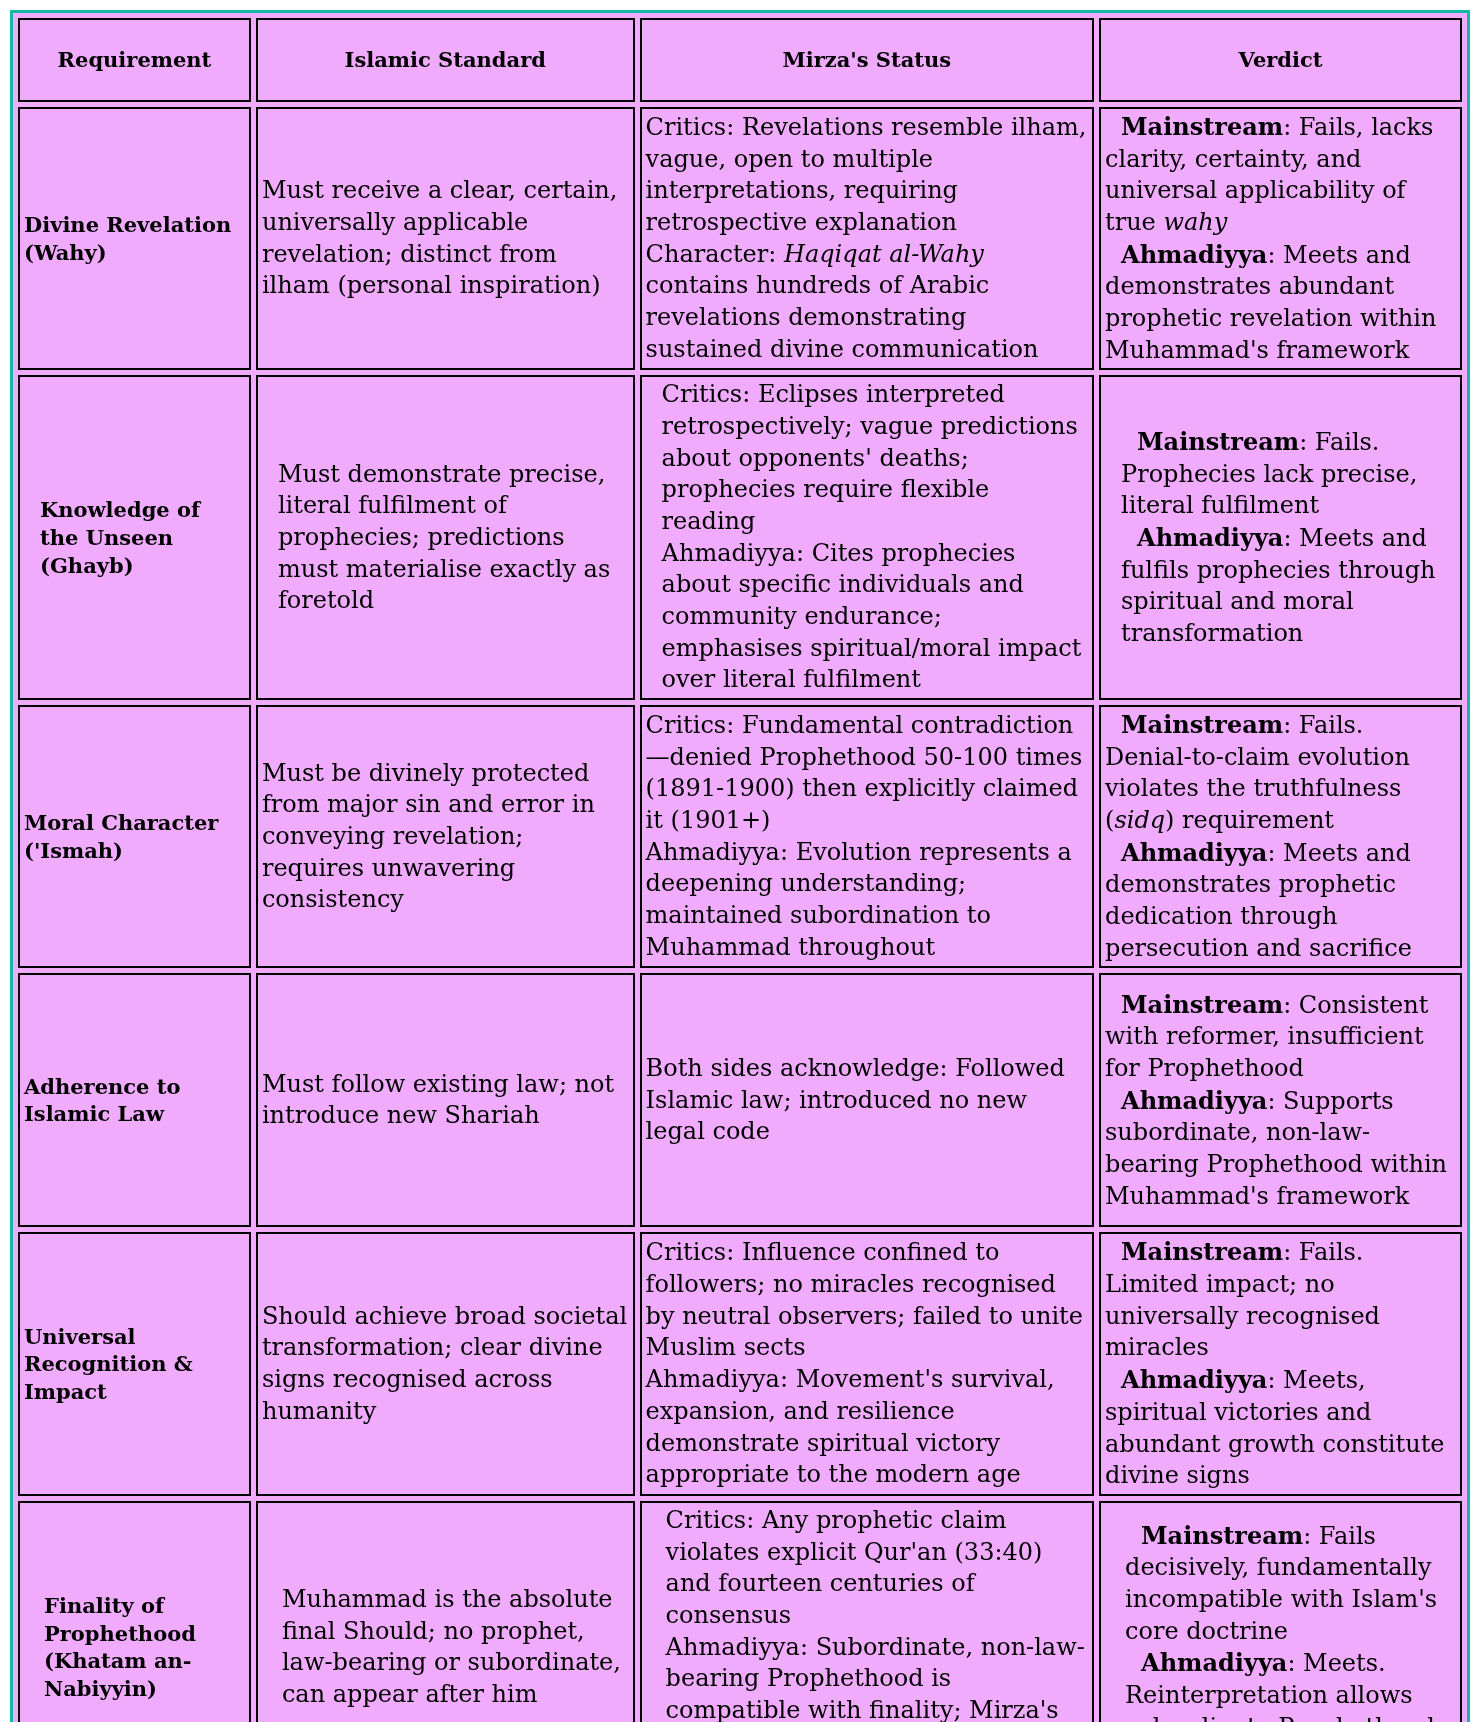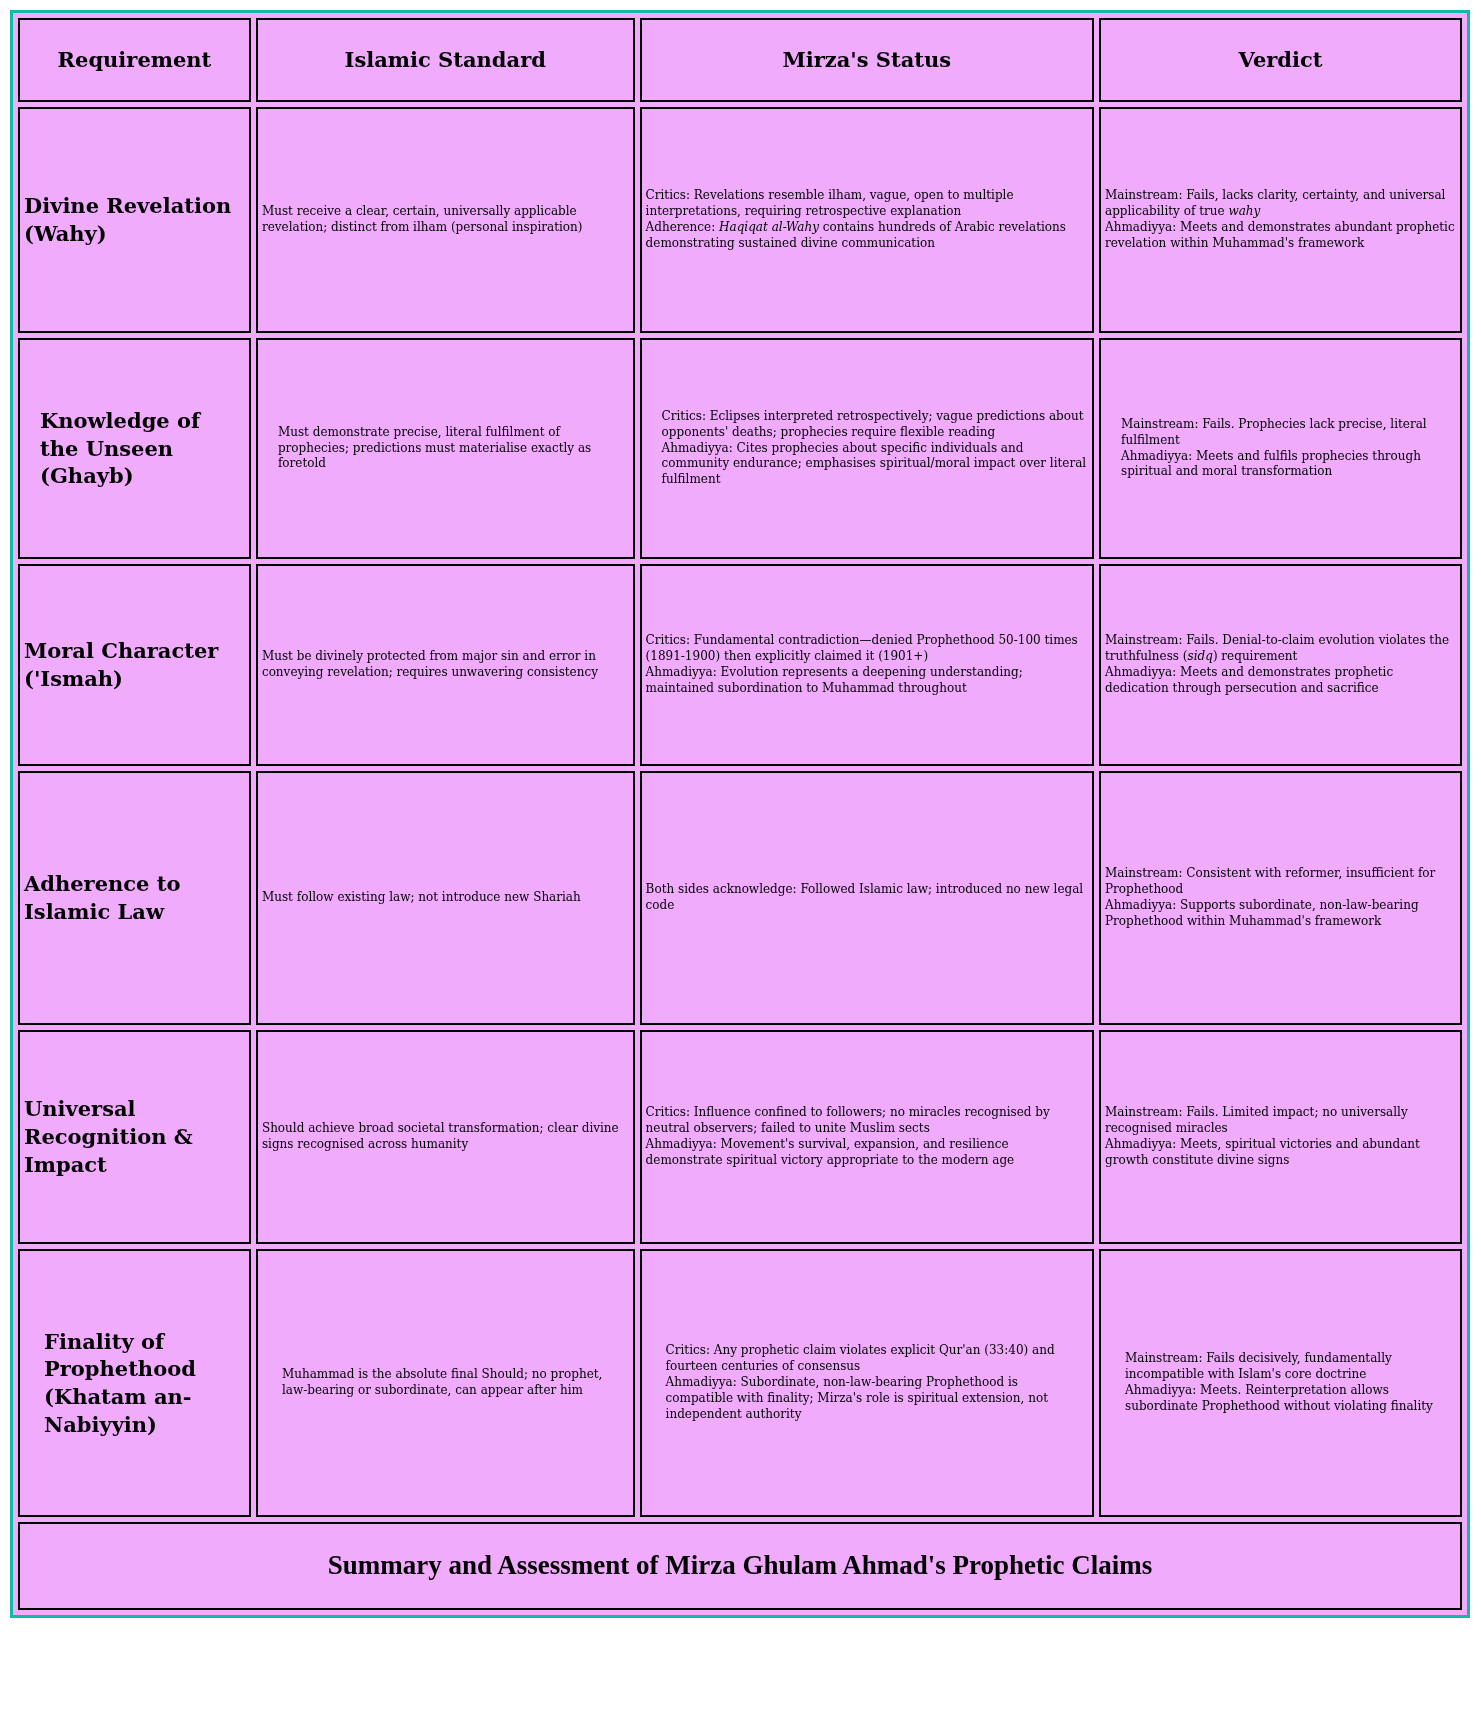--- a/index.html
+++ b/index.html
@@ -18,21 +18,21 @@
     border-collapse: separate;
     border-spacing: 5px;
     border: 3px solid #14b8a6;
     background: #f0abfc;
   }
   th, td {
     border: 2px solid #000;
     padding: 2px 4px;
     vertical-align: middle;
     text-align: left;
-    font-size: 12px;
+    font-size: 24px;
     line-height: 1.32;
     word-wrap: break-word;
   }
   thead th {
     text-align: center;
     font-weight: bold;
     font-size: 21px;
     height: 76px;
   }
   td.req {
@@ -46,21 +46,21 @@
   tbody tr:nth-child(4) td { height: 246px; }
   tbody tr:nth-child(5) td { height: 206px; }
   tbody tr:nth-child(6) td { height: 260px; padding-left: 24px; }
   tfoot td.caption-cell {
     height: 80px;
     text-align: center;
     font-weight: bold;
     font-size: 27px;
     font-family: Liberation Serif, serif;
   }
-  b { font-weight: normal; }
+  b { font-weight: bold; margin-left: 16px; }
   i { font-style: italic; }
 </style>
 </head>
 <body>
 
 <div class="page">
   <table class="cmp">
     <colgroup>
       <col style="width:16.3%">
       <col style="width:26.5%">
@@ -72,21 +72,21 @@
         <th>Requirement</th>
         <th>Islamic Standard</th>
         <th>Mirza's Status</th>
         <th>Verdict</th>
       </tr>
     </thead>
     <tbody>
         <tr>
           <td class="req">Divine Revelation (Wahy)</td>
           <td><span>Must receive a clear, certain, universally applicable revelation; distinct from ilham (personal inspiration)</span></td>
-          <td><span>Critics: Revelations resemble ilham, vague, open to multiple interpretations, requiring retrospective explanation</span><br><span>Adherence: </span><i>Haqiqat al-Wahy</i><span> contains hundreds of Arabic revelations demonstrating sustained divine communication</span></td>
+          <td><span>Critics: Revelations resemble ilham, vague, open to multiple interpretations, requiring retrospective explanation</span><br><span>Character: </span><i>Haqiqat al-Wahy</i><span> contains hundreds of Arabic revelations demonstrating sustained divine communication</span></td>
           <td><b>Mainstream</b><span>: Fails, lacks clarity, certainty, and universal applicability of true </span><i>wahy</i><br><b>Ahmadiyya</b><span>: Meets and demonstrates abundant prophetic revelation within Muhammad's framework</span></td>
         </tr>
         <tr>
           <td class="req">Knowledge of the Unseen (Ghayb)</td>
           <td><span>Must demonstrate precise, literal fulfilment of prophecies; predictions must materialise exactly as foretold</span></td>
           <td><span>Critics: Eclipses interpreted retrospectively; vague predictions about opponents' deaths; prophecies require flexible reading</span><br><span>Ahmadiyya: Cites prophecies about specific individuals and community endurance; emphasises spiritual/moral impact over literal fulfilment</span></td>
           <td><b>Mainstream</b><span>: Fails. Prophecies lack precise, literal fulfilment</span><br><b>Ahmadiyya</b><span>: Meets and fulfils prophecies through spiritual and moral transformation</span></td>
         </tr>
         <tr>
           <td class="req">Moral Character ('Ismah)</td>

